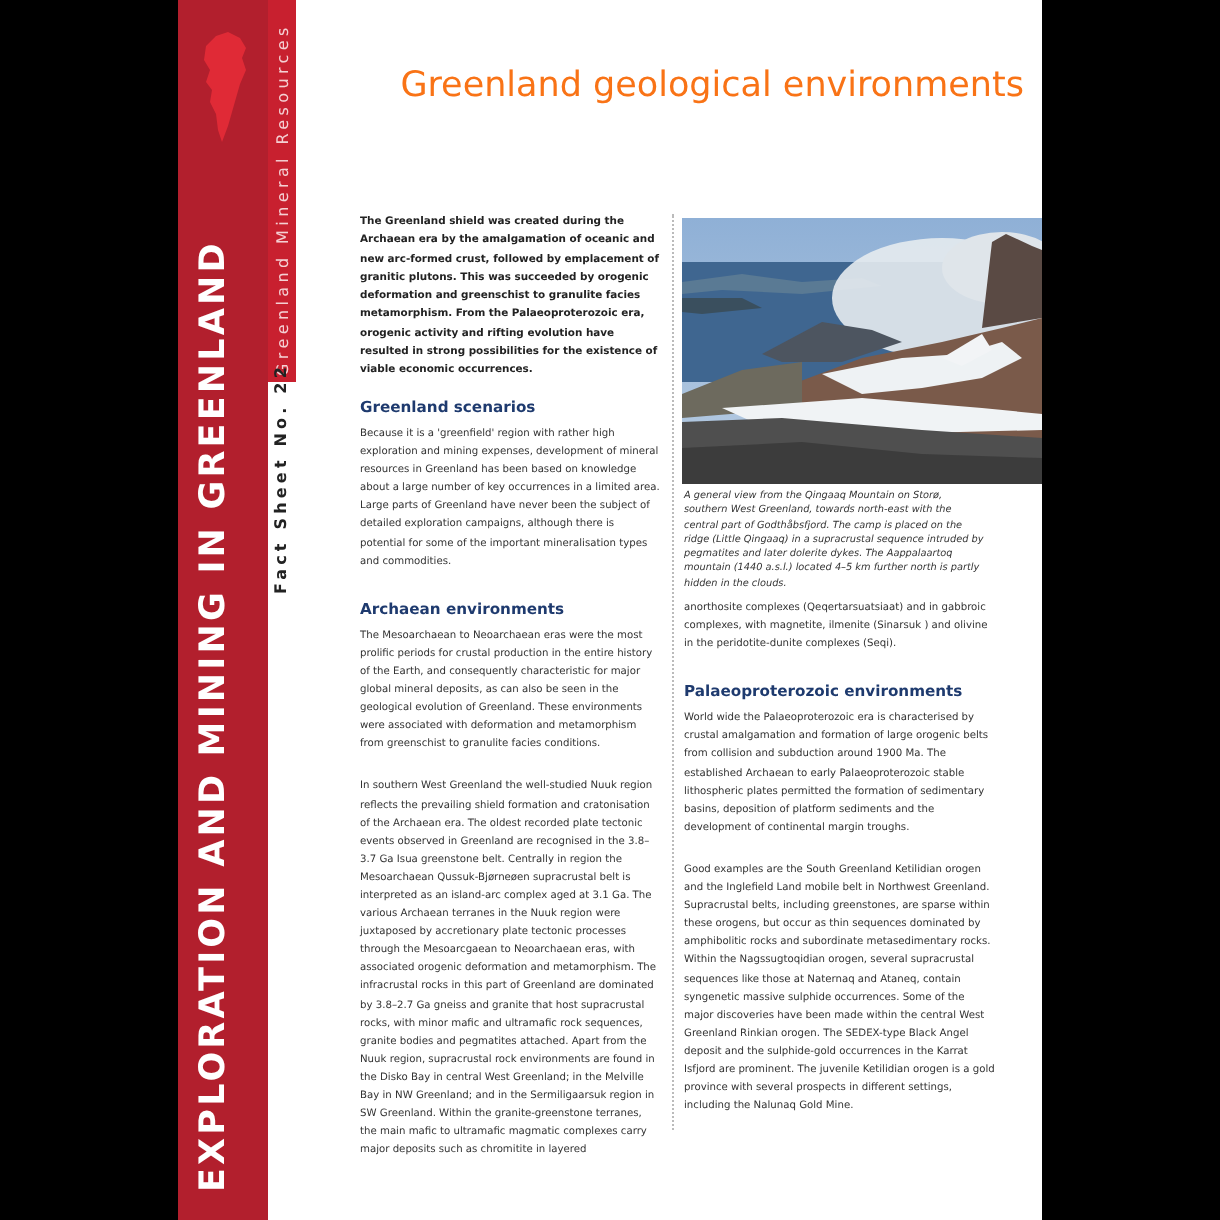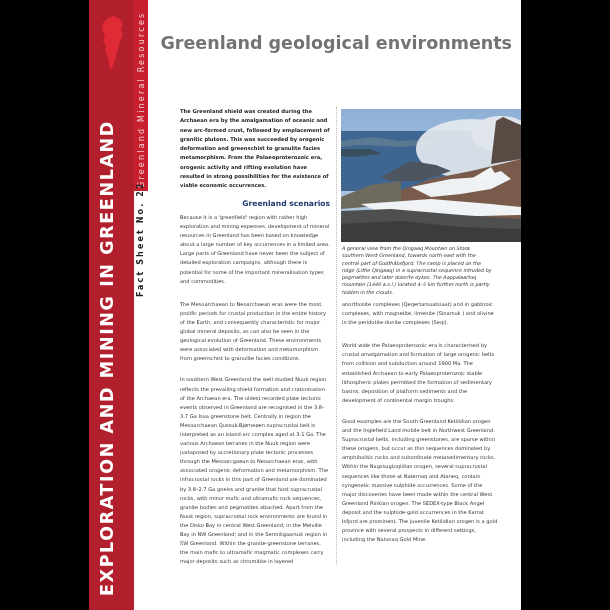--- a/index.html
+++ b/index.html
@@ -5,24 +5,24 @@
   html, body { margin:0; padding:0; }
   body { width:610px; height:610px; background:#000; position:relative; overflow:hidden; font-family:"DejaVu Sans", sans-serif; }
   .page { position:absolute; left:89px; top:0; width:432px; height:610px; background:#fff; }
   .band { position:absolute; left:89px; top:0; width:45px; height:610px; background:#b21f2d; }
   .strip { position:absolute; left:134px; top:0; width:14px; height:191px; background:#c8202f; }
   .map { position:absolute; left:99px; top:15px; width:26px; height:58px; }
   .vtext { position:absolute; transform-origin:0 0; transform:rotate(-90deg); white-space:nowrap; }
   .band-title { left:97px; top:596px; color:#fff; font-weight:bold; font-size:17.5px; letter-spacing:1.6px; }
   .strip-text { left:137px; top:188px; color:#f4d0d3; font-size:8px; letter-spacing:2.2px; }
   .factsheet { left:136px; top:297px; color:#222; font-size:8px; font-weight:bold; letter-spacing:2.1px; }
-  .title { position:absolute; right:98px; top:33px; text-align:right; color:#737373; font-weight:bold; font-size:17.5px; line-height:21px; }
+  .title { position:absolute; right:98px; top:33px; text-align:right; color:#f97316; font-weight:normal; font-size:17.5px; line-height:21px; }
   .lead { position:absolute; left:180px; top:107px; width:150px; font-size:5.2px; line-height:9.3px; font-weight:bold; color:#222; }
   .col { position:absolute; width:150px; font-size:5.1px; line-height:9.1px; color:#333; }
-  .col h2 { margin:0 0 4px 0; font-size:7.6px; line-height:10px; color:#1e3a6e; font-weight:bold;text-align:right; }
+  .col h2 { margin:0 0 4px 0; font-size:7.6px; line-height:10px; color:#1e3a6e; font-weight:bold; }
   .col p { margin:0 0 9px 0; }
   .col-left { left:180px; top:199px; }
   .col-right { left:342px; top:300px; width:156px; }
   .divider { position:absolute; left:336px; top:107px; width:0; height:458px; border-left:1px dotted #bbb; }
   .photo { position:absolute; left:341px; top:109px; width:180px; height:133px; overflow:hidden; background:#6e8fb5; }
   .caption { position:absolute; left:342px; top:245px; width:150px; font-size:4.9px; line-height:7.3px; color:#333; font-style:italic; }
 </style>
 </head>
 <body>
 
@@ -69,21 +69,23 @@
     <path d="M20 95 L90 90 L150 95 L180 98 L180 106 L100 108 L40 104 Z" fill="#f0f3f5"></path>
     <path d="M0 102 L50 100 L120 106 L180 110 L180 133 L0 133 Z" fill="#4f4f4f"></path>
     <path d="M0 115 L60 112 L120 118 L180 120 L180 133 L0 133 Z" fill="#3c3c3c"></path>
   </svg>
 </div>
 <div class="caption">A general view from the Qingaaq Mountain on Storø, southern West Greenland, towards north-east with the central part of Godthåbsfjord. The camp is placed on the ridge (Little Qingaaq) in a supracrustal sequence intruded by pegmatites and later dolerite dykes. The Aappalaartoq mountain (1440 a.s.l.) located 4–5 km further north is partly hidden in the clouds.</div>
 
 <div class="col col-left">
   <h2>Greenland scenarios</h2>
   <p style="margin-bottom:14px;">Because it is a 'greenfield' region with rather high exploration and mining expenses, development of mineral resources in Greenland has been based on knowledge about a large number of key occurrences in a limited area. Large parts of Greenland have never been the subject of detailed exploration campaigns, although there is potential for some of the important mineralisation types and commodities.</p>
+  <h2>Archaean environments</h2>
   <p style="margin-bottom:12px;">The Mesoarchaean to Neoarchaean eras were the most prolific periods for crustal production in the entire history of the Earth, and consequently characteristic for major global mineral deposits, as can also be seen in the geological evolution of Greenland. These environments were associated with deformation and metamorphism from greenschist to granulite facies conditions.</p>
   <p>In southern West Greenland the well-studied Nuuk region reflects the prevailing shield formation and cratonisation of the Archaean era. The oldest recorded plate tectonic events observed in Greenland are recognised in the 3.8–3.7 Ga Isua greenstone belt. Centrally in region the Mesoarchaean Qussuk-Bjørneøen supracrustal belt is interpreted as an island-arc complex aged at 3.1 Ga. The various Archaean terranes in the Nuuk region were juxtaposed by accretionary plate tectonic processes through the Mesoarcgaean to Neoarchaean eras, with associated orogenic deformation and metamorphism. The infracrustal rocks in this part of Greenland are dominated by 3.8–2.7 Ga gneiss and granite that host supracrustal rocks, with minor mafic and ultramafic rock sequences, granite bodies and pegmatites attached. Apart from the Nuuk region, supracrustal rock environments are found in the Disko Bay in central West Greenland; in the Melville Bay in NW Greenland; and in the Sermiligaarsuk region in SW Greenland. Within the granite-greenstone terranes, the main mafic to ultramafic magmatic complexes carry major deposits such as chromitite in layered</p>
 </div>
 
 <div class="col col-right">
   <p style="margin-bottom:14px;">anorthosite complexes (Qeqertarsuatsiaat) and in gabbroic complexes, with magnetite, ilmenite (Sinarsuk ) and olivine in the peridotite-dunite complexes (Seqi).</p>
+  <h2>Palaeoproterozoic environments</h2>
   <p style="margin-bottom:12px;">World wide the Palaeoproterozoic era is characterised by crustal amalgamation and formation of large orogenic belts from collision and subduction around 1900 Ma. The established Archaean to early Palaeoproterozoic stable lithospheric plates permitted the formation of sedimentary basins, deposition of platform sediments and the development of continental margin troughs.</p>
   <p>Good examples are the South Greenland Ketilidian orogen and the Inglefield Land mobile belt in Northwest Greenland. Supracrustal belts, including greenstones, are sparse within these orogens, but occur as thin sequences dominated by amphibolitic rocks and subordinate metasedimentary rocks. Within the Nagssugtoqidian orogen, several supracrustal sequences like those at Naternaq and Ataneq, contain syngenetic massive sulphide occurrences. Some of the major discoveries have been made within the central West Greenland Rinkian orogen. The SEDEX-type Black Angel deposit and the sulphide-gold occurrences in the Karrat Isfjord are prominent. The juvenile Ketilidian orogen is a gold province with several prospects in different settings, including the Nalunaq Gold Mine.</p>
 </div>
 
 </body></html>

